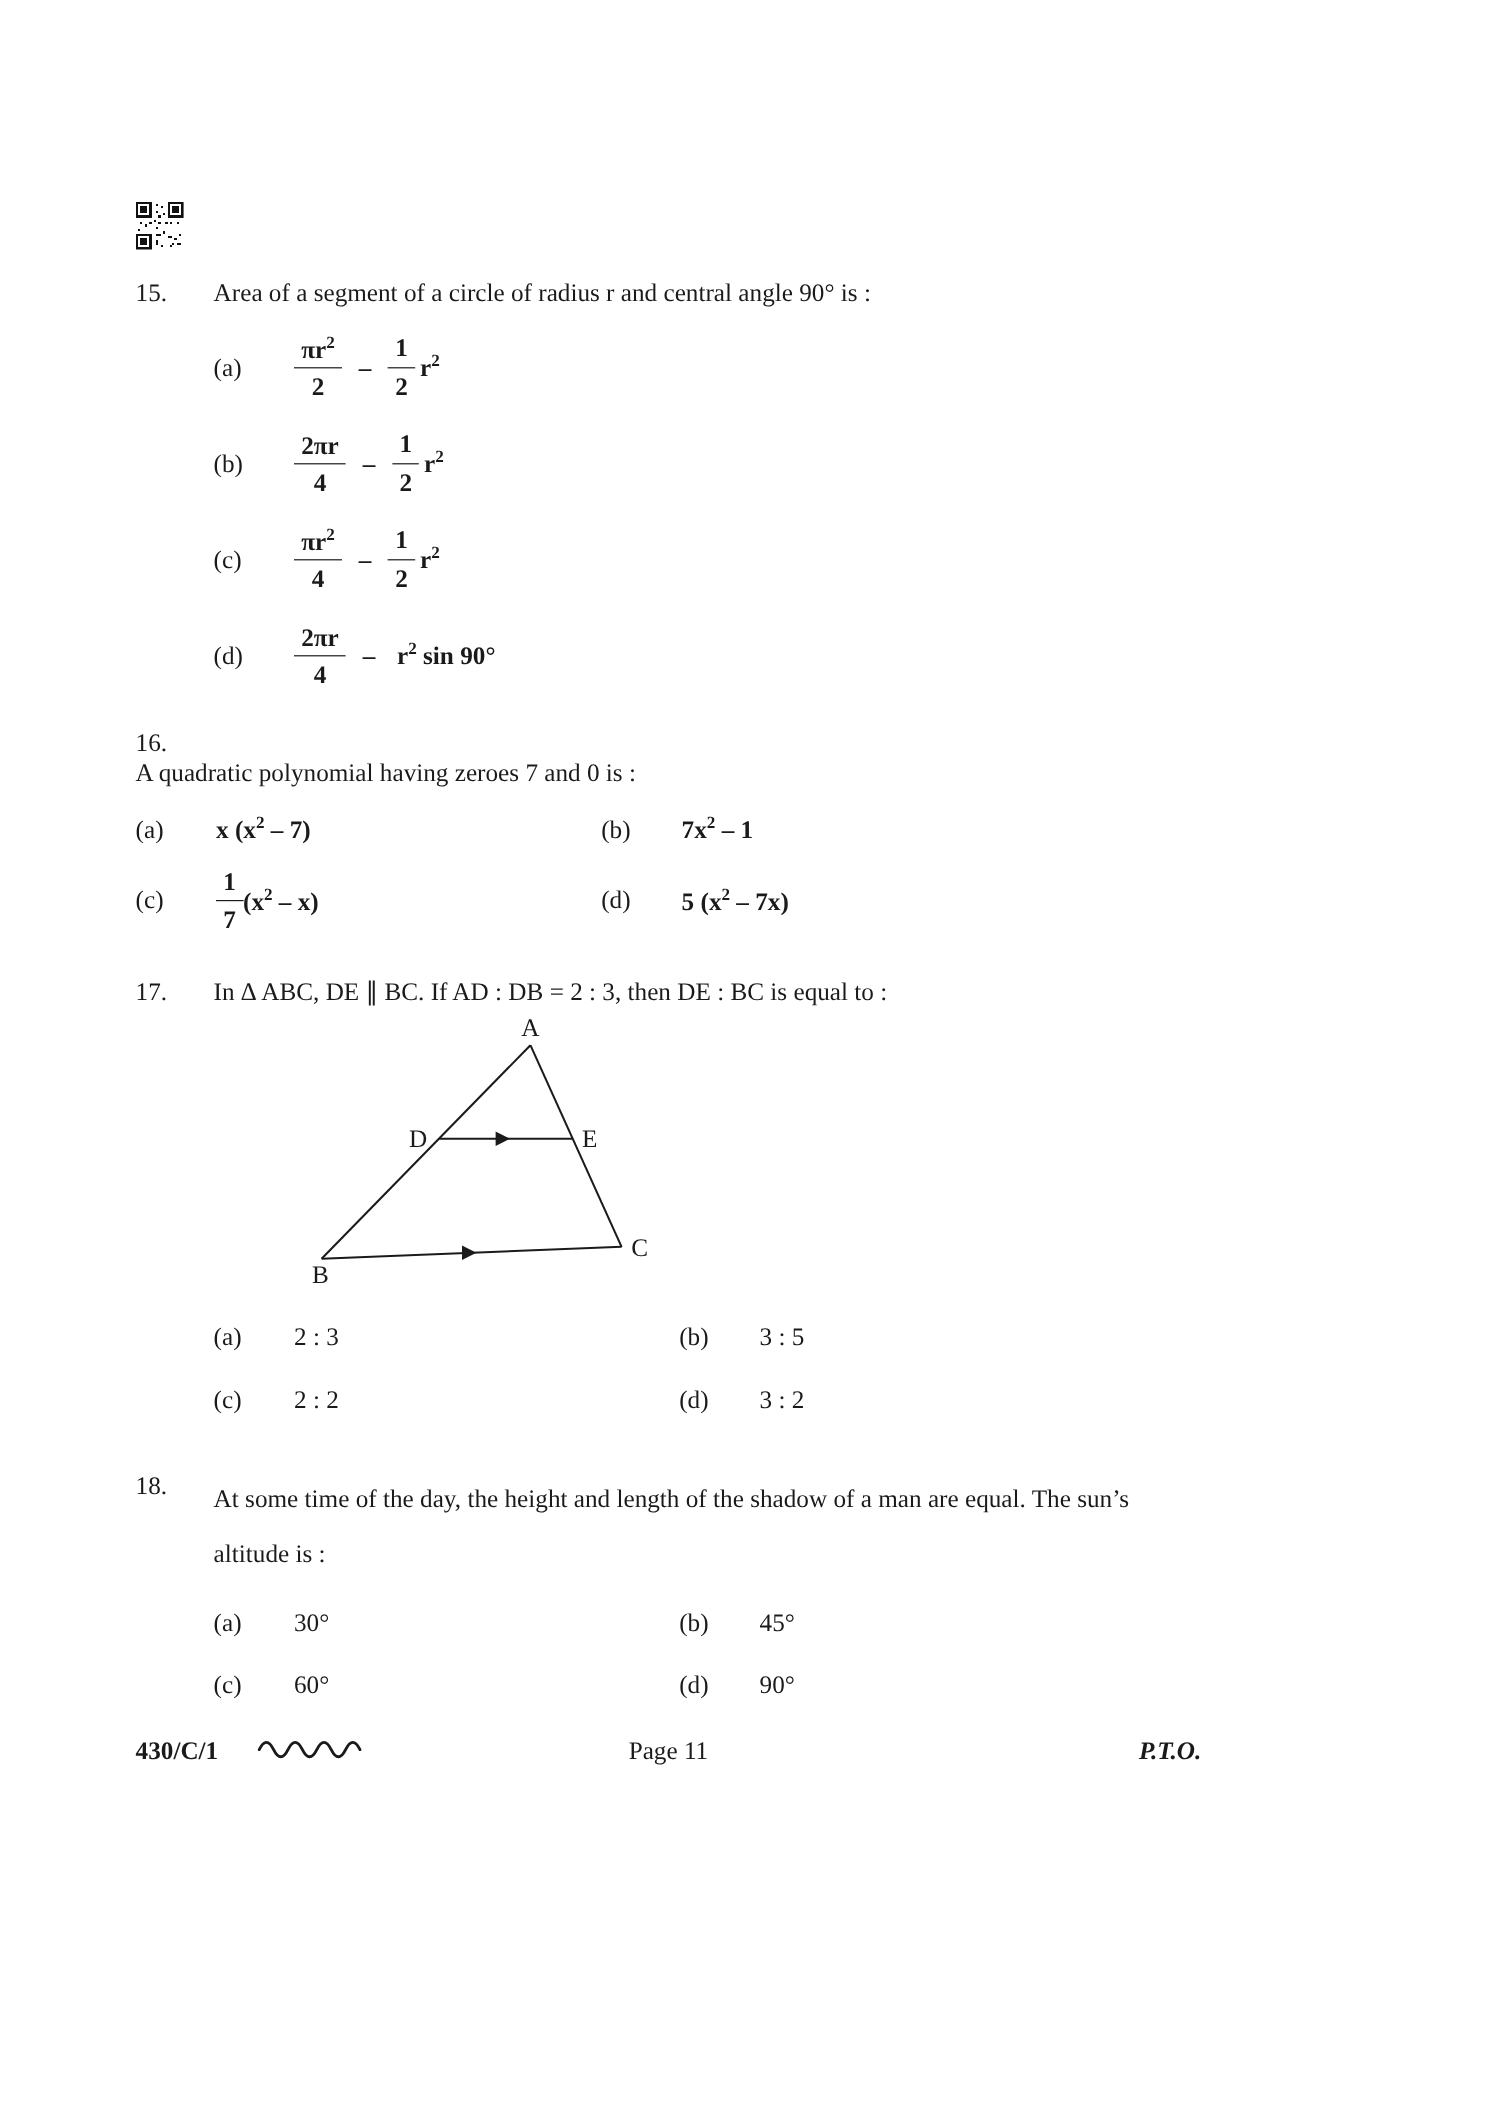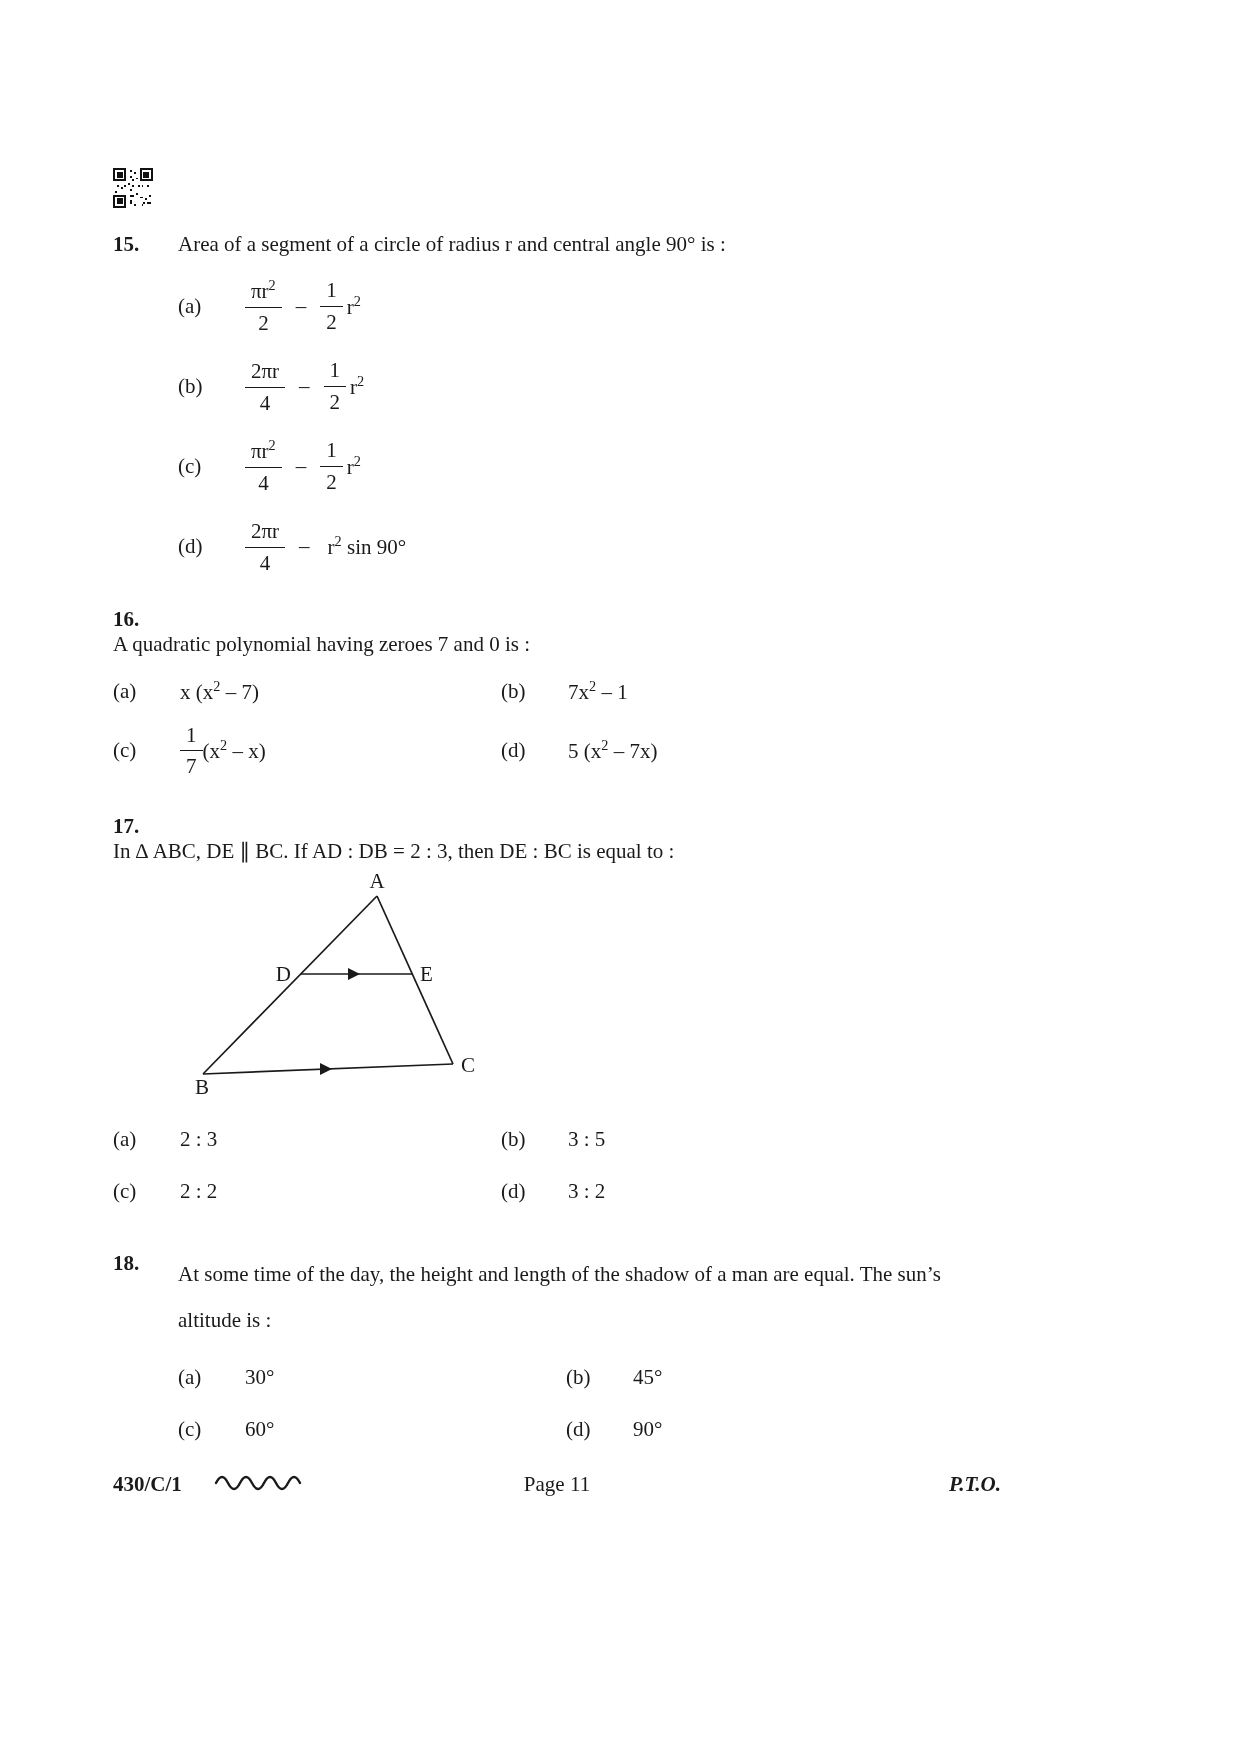--- a/index.html
+++ b/index.html
@@ -4,28 +4,28 @@
 <style>
   * { margin:0; padding:0; box-sizing:border-box; }
   body { background:#e8e8e8; }
   .page {
     width:1241px; height:1755px; background:#ffffff; margin:0 auto;
     font-family:"Liberation Serif", serif; color:#1a1a1a;
     padding:168px 240px 30px 113px; position:relative;
   }
   .qr { width:40px; height:40px; margin-bottom:24px; }
   .question { display:flex; font-size:21px; }
-  .qnum { width:65px; flex-shrink:0; font-weight:bold; }
+  .qnum { width:65px; flex-shrink:0; font-weight:normal; }
   .qbody { flex:1; }
   .qtext { margin-bottom:4px; }
   
   .opts-vert { margin-top:18px; }
   .opt { display:flex; align-items:center; min-height:62px; margin-bottom:18px; }
   .opt-label { width:67px; flex-shrink:0; }
-  .math { display:flex; align-items:center; }
+  .math { display:flex; align-items:center;font-weight:bold; }
   .frac { display:inline-block; text-align:center; line-height:1.15; vertical-align:middle; }
   .frac .fnum { display:block; border-bottom:1.6px solid #1a1a1a; padding:0 6px 3px; }
   .frac .fden { display:block; padding-top:3px; }
   .op { margin:0 14px; }
   sup { font-size:0.68em; }
   .tail { margin-left:4px; white-space:pre; }
   
   .grid2 { display:grid; grid-template-columns:388px auto; row-gap:12px; margin-top:14px; }
   .grid2 .opt { min-height:40px; margin-bottom:0; }
   
@@ -34,21 +34,21 @@
   
   .qtext-wide { max-width:795px; line-height:2.2; }
   
   .footer { display:flex; align-items:center; margin-top:22px; font-size:21px; }
   .f-left { flex:1; display:flex; align-items:flex-start; gap:32px; }
   .f-code { font-weight:bold; }
   .f-center { flex:0 0 auto; }
   .f-right { flex:1; text-align:right; font-style:italic; font-weight:bold; }
   .mb-q15 { margin-bottom:12px; }
   .mb-q16 { margin-bottom:36px;flex-direction:column; }
-  .mb-q17 { margin-bottom:40px;flex-direction:column; }
+  .mb-q17 { margin-bottom:40px; }
 </style>
 </head>
 <body>
 
 <div class="page">
 
   <div class="qr">
     <svg viewBox="0 0 21 21" width="40" height="40" shape-rendering="crispEdges">
       <rect x="0" y="0" width="21" height="21" fill="#fff"></rect>
       <g fill="#111">

